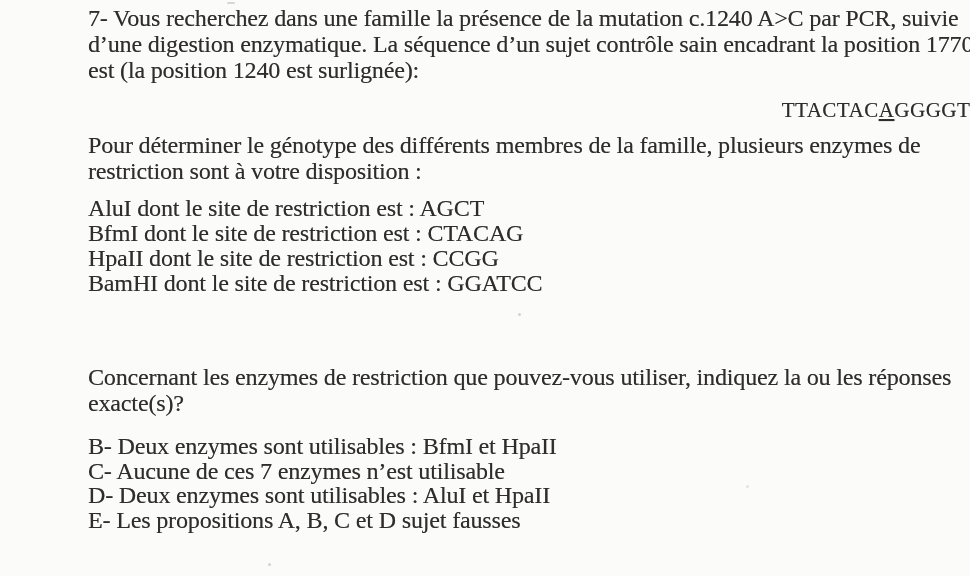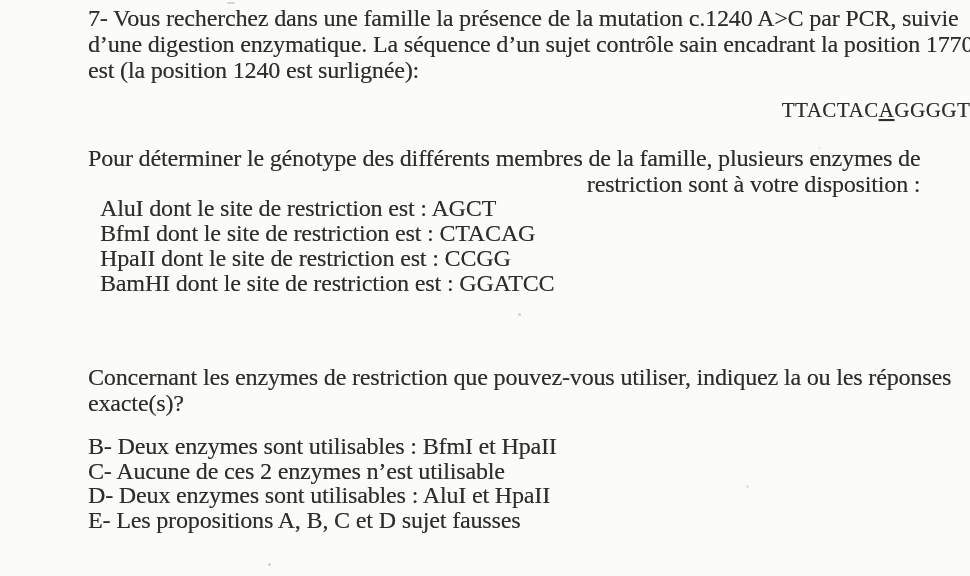--- a/index.html
+++ b/index.html
@@ -49,22 +49,22 @@
     line-height: 30px;
     white-space: nowrap;
   }
   .sequence .underlined {
     text-decoration: underline;
     text-decoration-thickness: 2px;
     text-underline-offset: 2px;
   }
 
   .statement { top: 5px; }
-  .enz-intro { top: 145px; text-align: right; }
-  .enz-list  { top: 196px; margin-left: 12px; }
+  .enz-intro { top: 132px; }
+  .enz-list  { top: 196px; }
   .prompt    { top: 336px; margin-top: 28px; }
   .options   { top: 434px; }
 
   
   .speck {
     position: absolute;
     background: #76756f;
     border-radius: 50%;
   }
   .speck.s1 { left: 227px; top: 2px;   width: 8px; height: 2px; opacity: .28; border-radius: 1px; }
@@ -98,21 +98,21 @@
     <div class="line">BamHI dont le site de restriction est : GGATCC</div>
   </div>
 
   <div class="block prompt">
     <div class="line">Concernant les enzymes de restriction que pouvez-vous utiliser, indiquez la ou les réponses</div>
     <div class="line">exacte(s)?</div>
   </div>
 
   <div class="block options">
     <div class="line">B- Deux enzymes sont utilisables : BfmI et HpaII</div>
-    <div class="line">C- Aucune de ces 2 enzymes n’est utilisable</div>
+    <div class="line">C- Aucune de ces 7 enzymes n’est utilisable</div>
     <div class="line">D- Deux enzymes sont utilisables : AluI et HpaII</div>
     <div class="line">E- Les propositions A, B, C et D sujet fausses</div>
   </div>
 
   <span class="speck s1"></span>
   <span class="speck s2"></span>
   <span class="speck s3"></span>
   <span class="speck s4"></span>
   <span class="speck s5"></span>
 

